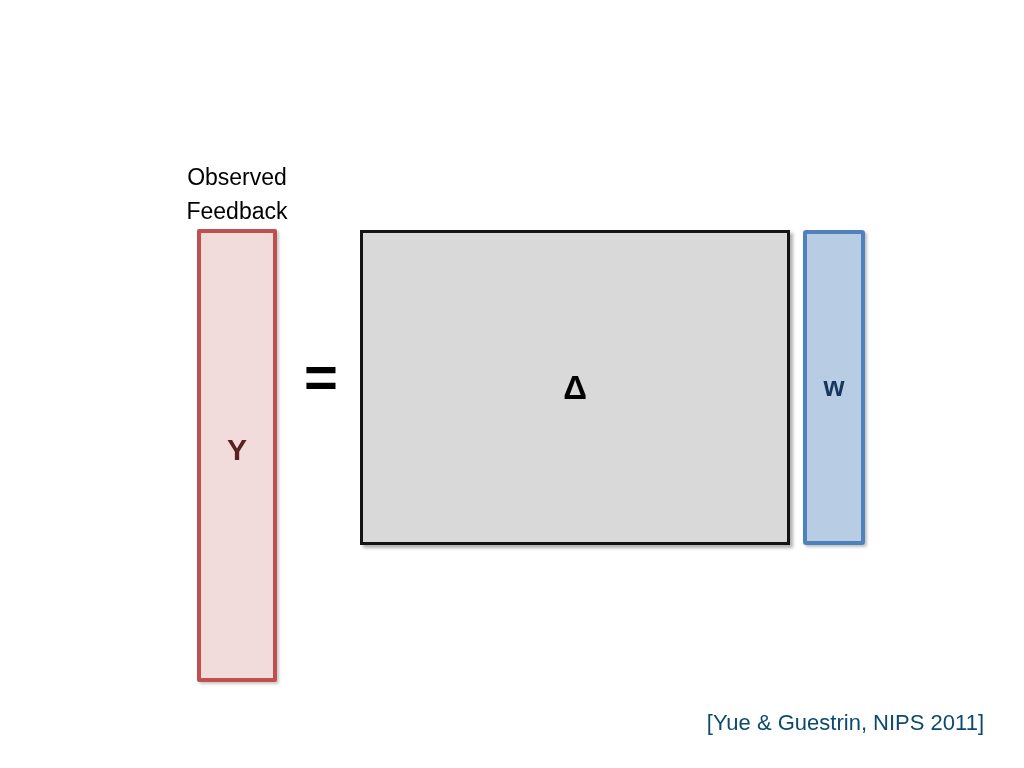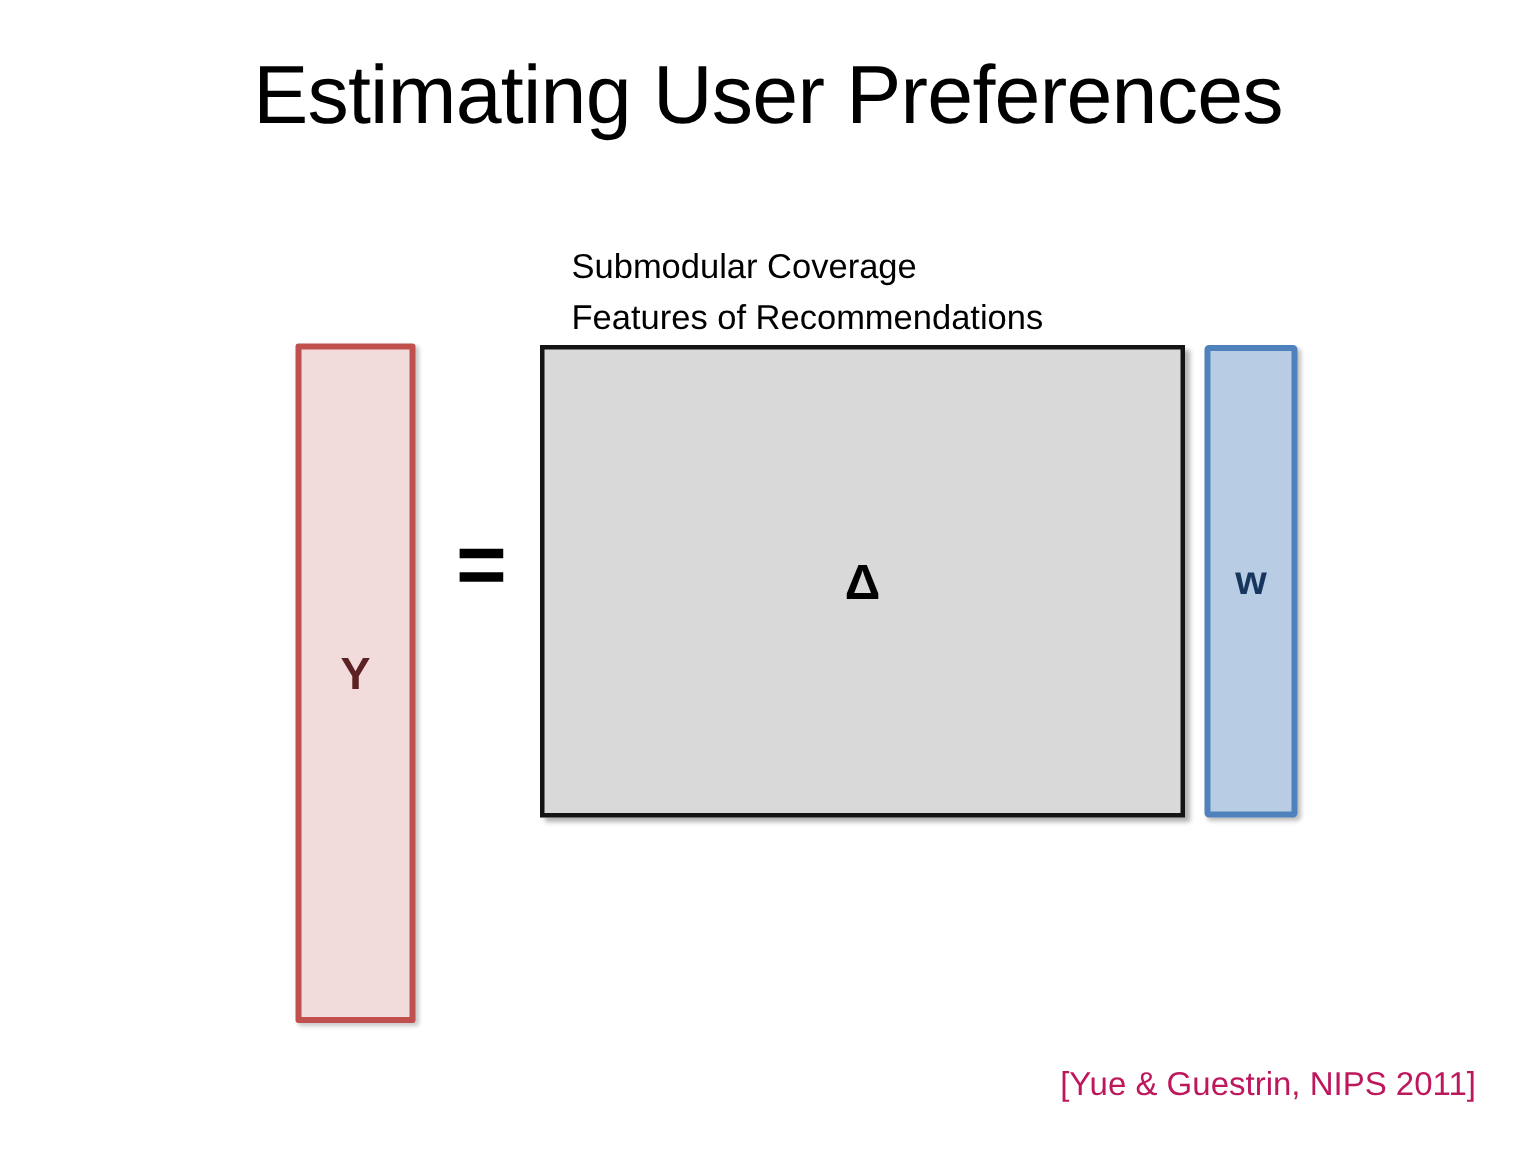--- a/index.html
+++ b/index.html
@@ -146,34 +146,33 @@
     white-space: nowrap;
   }
   .citation {
     position: absolute;
     left: 484px;
     top: 710px;
     width: 500px;
     text-align: right;
     font-size: 22px;
     font-weight: 400;
-    color: #be185d;
+    color: #0c4a6e;
     white-space: nowrap;
   }
 </style>
 </head>
 <body>
 
 <div id="slide">
 
-  <div class="slide-title">Estimating User Preferences</div>
 
+  <div class="label label-observed">Observed
+Feedback</div>
 
-  <div class="label label-submodular">Submodular Coverage
-Features of Recommendations</div>
 
 
   <div class="shape vector-y">
     <span class="glyph">Y</span>
   </div>
 
   <div class="equals-sign">=</div>
 
   <div class="shape matrix-delta">
     <span class="glyph">Δ</span>

